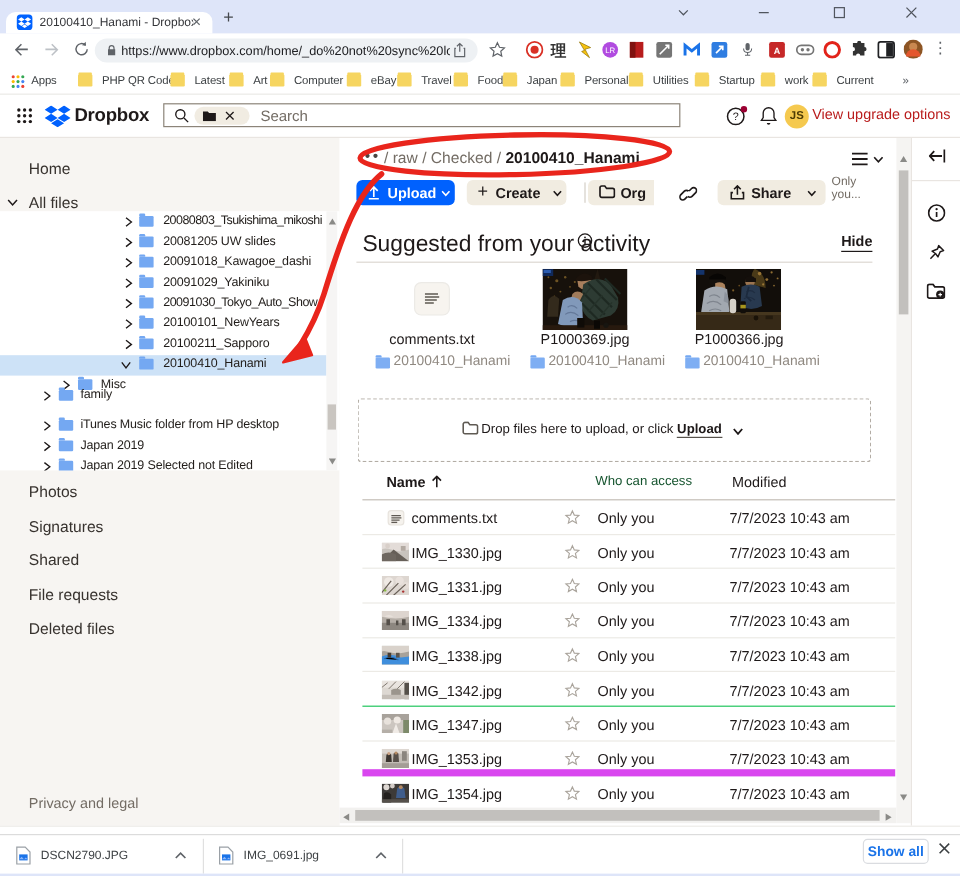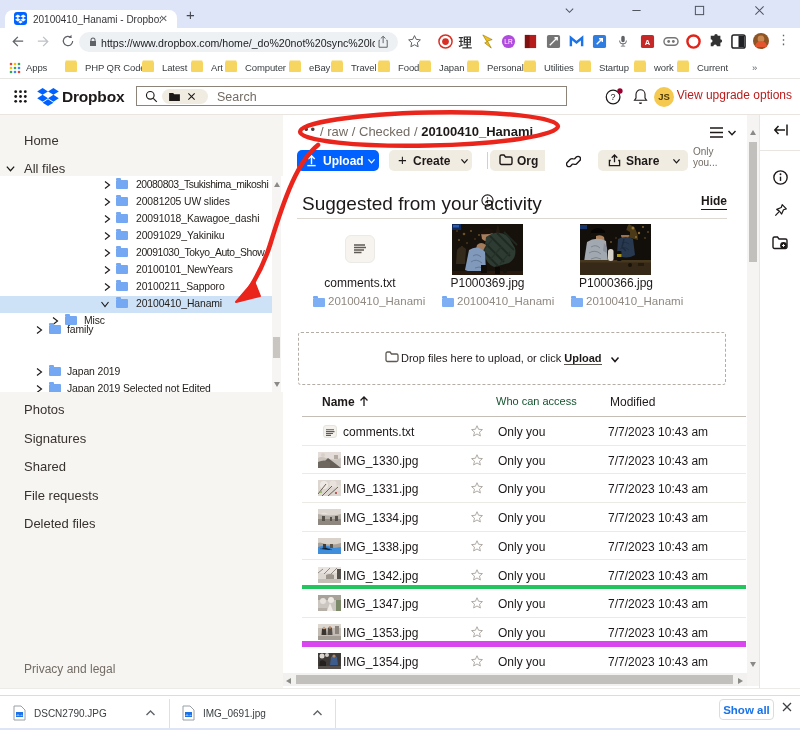--- a/index.html
+++ b/index.html
@@ -368,20 +368,27 @@
           <div class="tfold" style="left:65px;"></div>
           <div class="nm" style="left:84px;">Misc</div>
         </div>
       <div class="trow" style="left:0; top:146px;">
           <svg class="tchev" style="left:34px;" viewBox="0 0 10 10">
             <path d="M3 1.5 L7.5 5 L3 8.5" stroke="#1e1919" stroke-width="1.15" fill="none"></path>
           </svg>
           <div class="tfold" style="left:49px;"></div>
           <div class="nm" style="left:67px;">family</div>
         </div>
+      <div class="trow" style="left:0; top:171px;">
+          <svg class="tchev" style="left:34px;" viewBox="0 0 10 10">
+            <path d="M3 1.5 L7.5 5 L3 8.5" stroke="#1e1919" stroke-width="1.15" fill="none"></path>
+          </svg>
+          <div class="tfold" style="left:49px;"></div>
+          <div class="nm" style="left:67px;">iTunes Music folder from HP desktop</div>
+        </div>
       <div class="trow" style="left:0; top:188px;">
           <svg class="tchev" style="left:34px;" viewBox="0 0 10 10">
             <path d="M3 1.5 L7.5 5 L3 8.5" stroke="#1e1919" stroke-width="1.15" fill="none"></path>
           </svg>
           <div class="tfold" style="left:49px;"></div>
           <div class="nm" style="left:67px;">Japan 2019</div>
         </div>
       <div class="trow" style="left:0; top:205px;">
           <svg class="tchev" style="left:34px;" viewBox="0 0 10 10">
             <path d="M3 1.5 L7.5 5 L3 8.5" stroke="#1e1919" stroke-width="1.15" fill="none"></path>
@@ -642,21 +649,21 @@
               <rect x="12" y="6" width="3" height="4" fill="#5c544b"></rect>
             </svg>
           </div>
           <div style="position:absolute;left:41px;top:8px;font-size:12px;color:#1e1919;">IMG_1338.jpg</div>
           <svg style="position:absolute;left:168px;top:7px;" width="14" height="14" viewBox="0 0 24 24">
             <path d="M12 3 L14.7 9 L21.3 9.6 L16.3 14 L17.8 20.5 L12 17.1 L6.2 20.5 L7.7 14 L2.7 9.6 L9.3 9 Z" fill="none" stroke="#aaa49c" stroke-width="1.6"></path>
           </svg>
           <div style="position:absolute;left:196px;top:8px;font-size:12px;color:#1e1919;">Only you</div>
           <div style="position:absolute;left:306px;top:8px;font-size:12px;color:#1e1919;">7/7/2023 10:43 am</div>
         </div>
-    <div style="position:absolute;left:19px;top:445.5px;width:444px;height:28.7px;border-bottom:4px solid #22c55e;">
+    <div style="position:absolute;left:19px;top:445.5px;width:444px;height:28.7px;border-bottom:1px solid #22c55e;">
           <div style="position:absolute;left:16px;top:6px;width:23px;height:16px;overflow:hidden;">
             <svg width="23" height="16" viewBox="0 0 23 16">
               <rect width="23" height="16" fill="#ddd8d2"></rect>
               <rect x="0" y="0" width="23" height="6" fill="#e9e4df"></rect>
               <path d="M0 6 L5 2 M6 7 L12 1 M13 7 L19 1" stroke="#7a736b" stroke-width="0.8"></path>
               <path d="M8 8 Q12 6 16 8 L16 16 H8 Z" fill="#9b958d"></path>
               <rect x="19" y="2" width="4" height="14" fill="#55504a"></rect>
               <rect x="0" y="12" width="23" height="4" fill="#c4beb7"></rect>
             </svg>
           </div>

